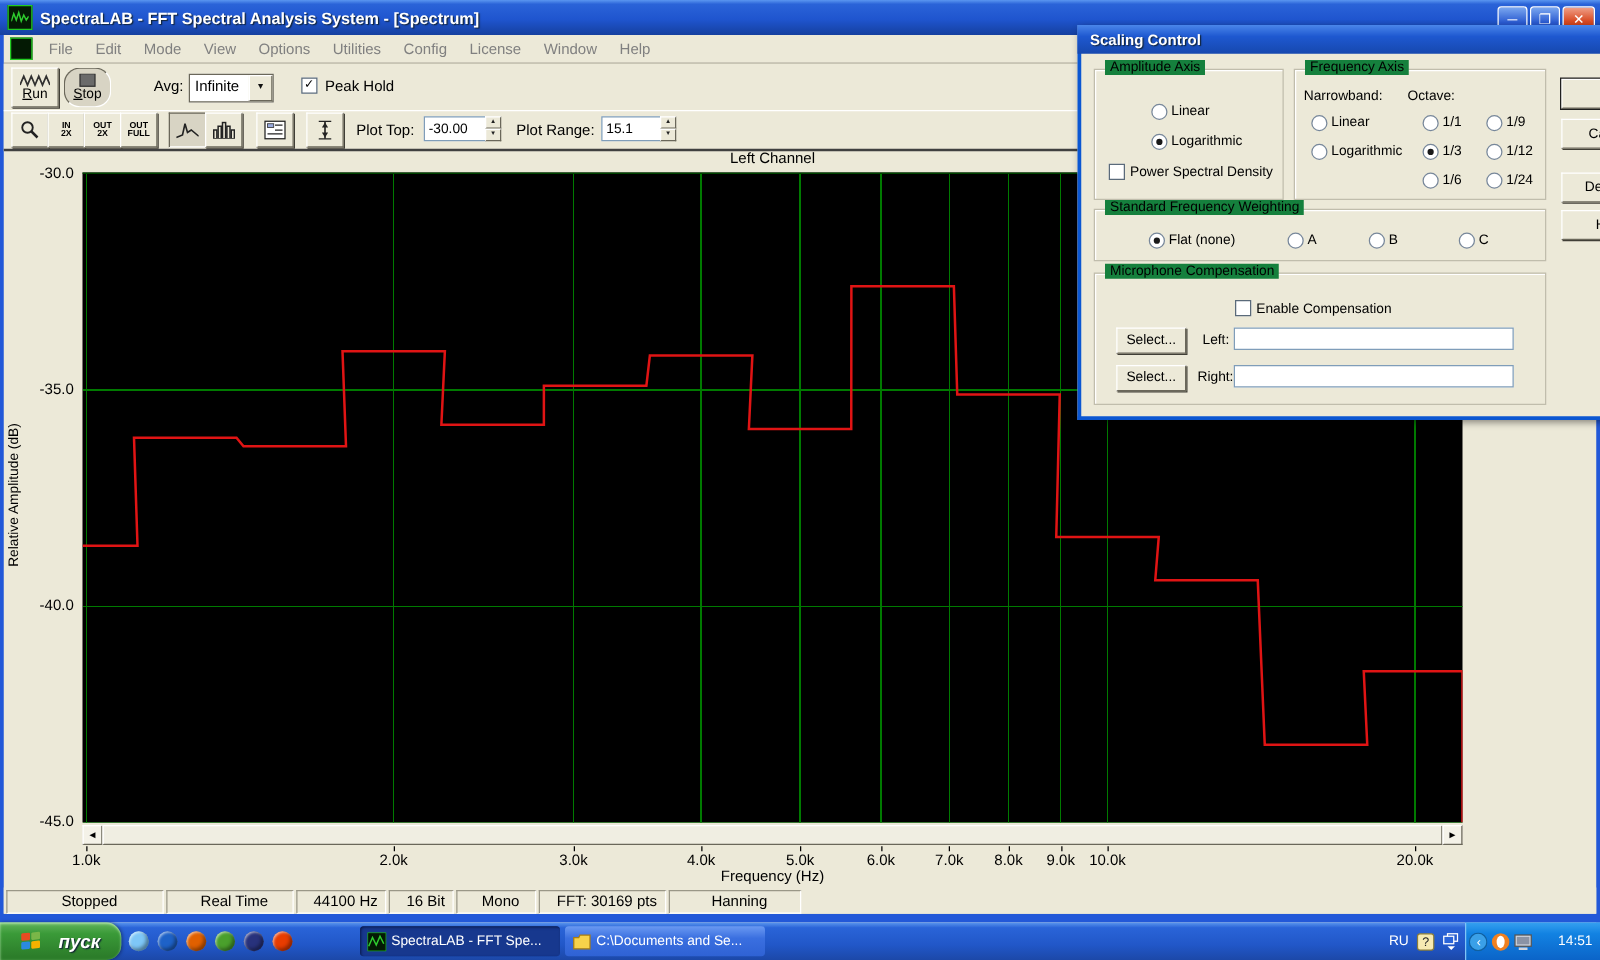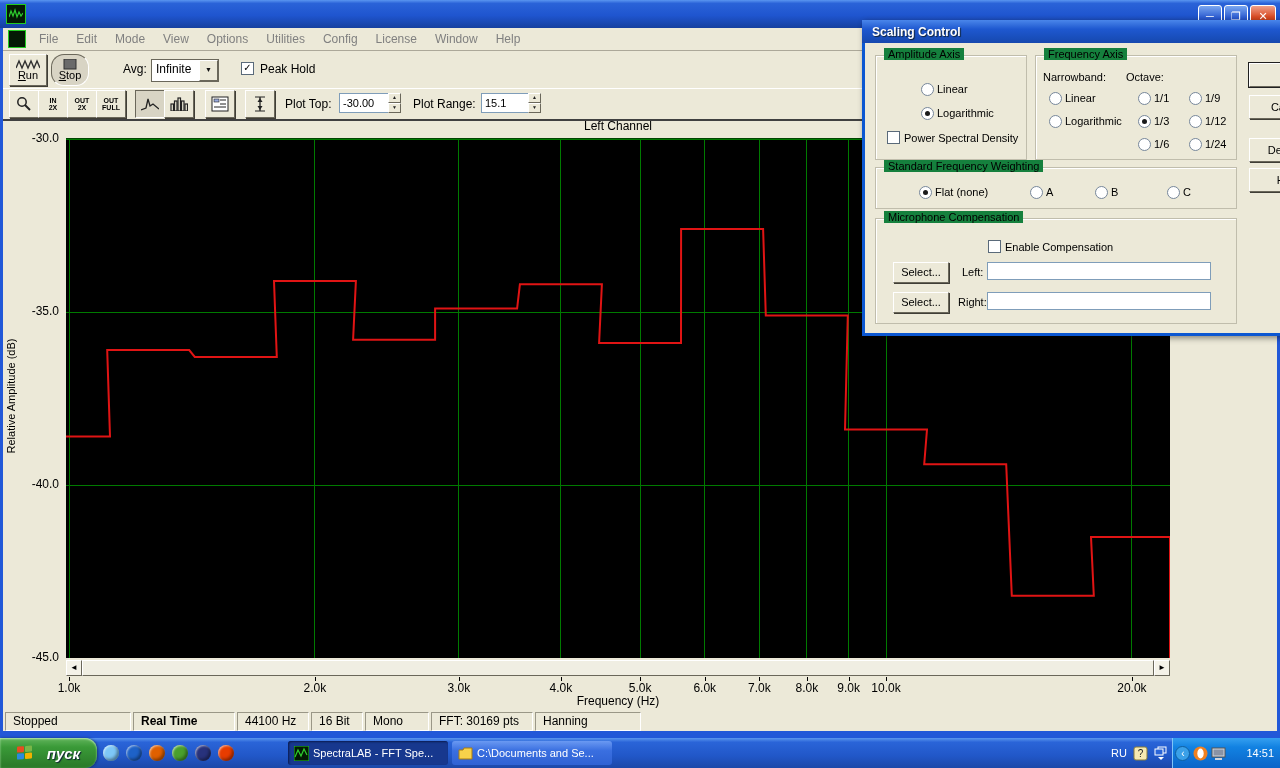--- a/index.html
+++ b/index.html
@@ -74,21 +74,21 @@
     border:1px solid;border-color:#fff #6a675a #6a675a #fff;box-sizing:border-box;}
   .xticks{position:absolute;left:66px;top:677px;width:1160px;height:20px;}
   .xtick-mark{position:absolute;top:0;width:1px;height:4px;background:#000;}
   .xtick-label{position:absolute;top:4px;width:44px;margin-left:-22px;text-align:center;font-size:12px;}
   .xaxis-name{position:absolute;left:66px;top:694px;width:1104px;text-align:center;font-size:12px;}
 
   
   .statusbar{position:absolute;left:3px;top:710px;width:1274px;height:21px;background:#ece9d8;
     display:flex;align-items:stretch;padding-top:2px;box-sizing:border-box;}
   .stcell{border:1px solid;border-color:#9a9787 #fff #fff #9a9787;margin-left:2px;
-    font-size:12px;padding:1px 0 0 7px;box-sizing:border-box;}
+    font-size:12px;padding:1px 0 0 7px;box-sizing:border-box;text-align:center;}
 
   
   .dialog{position:absolute;left:862px;top:20px;width:440px;height:313px;background:#ece9d8;
     border:3px solid #0b57d2;border-top:none;box-shadow:2px 2px 6px rgba(0,0,0,.45);}
   .dlg-title{height:23px;margin:0 -3px;padding-left:0;
     background:linear-gradient(180deg,#4a86ea 0%,#1e58d0 40%,#1648ae 100%);
     display:flex;align-items:center;}
   .dlg-title span{color:#fff;font-weight:bold;font-size:12px;margin-left:10px;text-shadow:1px 1px 1px #123;}
   .group{position:absolute;border:1px solid #c0bdac;box-shadow:1px 1px 0 #fff inset;}
   .group-title{position:absolute;top:-8px;left:8px;background:#15803d;padding:0 4px;font-size:11px;}
@@ -124,20 +124,21 @@
 <body>
 
 <div id="screen">
 
   <div class="titlebar">
     <div class="appicon">
       <svg width="14" height="12" viewBox="0 0 14 12">
           <polyline points="0,9 2,3 4,8 6,2 8,9 10,4 12,8 14,5" fill="none" stroke="#2ecc2e" stroke-width="1.2"></polyline>
         </svg>
     </div>
+    <span class="apptitle">SpectraLAB - FFT Spectral Analysis System - [Spectrum]</span>
     <div class="winbtns">
       <div class="wbtn">─</div>
       <div class="wbtn">❐</div>
       <div class="wbtn close">✕</div>
     </div>
   </div>
 
   <div class="menubar">
     <div class="menuicon"></div>
     <div style="display:flex;">
@@ -301,21 +302,21 @@
       <div class="xtick-label" style="left: 782.616px;">9.0k</div>
       <div class="xtick-mark" style="left: 820px;"></div>
       <div class="xtick-label" style="left: 820px;">10.0k</div>
       <div class="xtick-mark" style="left: 1065.94px;"></div>
       <div class="xtick-label" style="left: 1065.94px;">20.0k</div>
     </div>
   <div class="xaxis-name">Frequency (Hz)</div>
 
   <div class="statusbar">
       <div class="stcell" style="width: 126px;">Stopped</div>
-      <div class="stcell" style="width: 102px; font-weight: bold;">Real Time</div>
+      <div class="stcell" style="width: 102px;">Real Time</div>
       <div class="stcell" style="width: 72px;">44100 Hz</div>
       <div class="stcell" style="width: 52px;">16 Bit</div>
       <div class="stcell" style="width: 64px;">Mono</div>
       <div class="stcell" style="width: 102px;">FFT: 30169 pts</div>
       <div class="stcell" style="width: 106px;">Hanning</div>
     </div>
 
   <div class="taskbar">
     <div class="startbtn">
       <span class="winflag">

